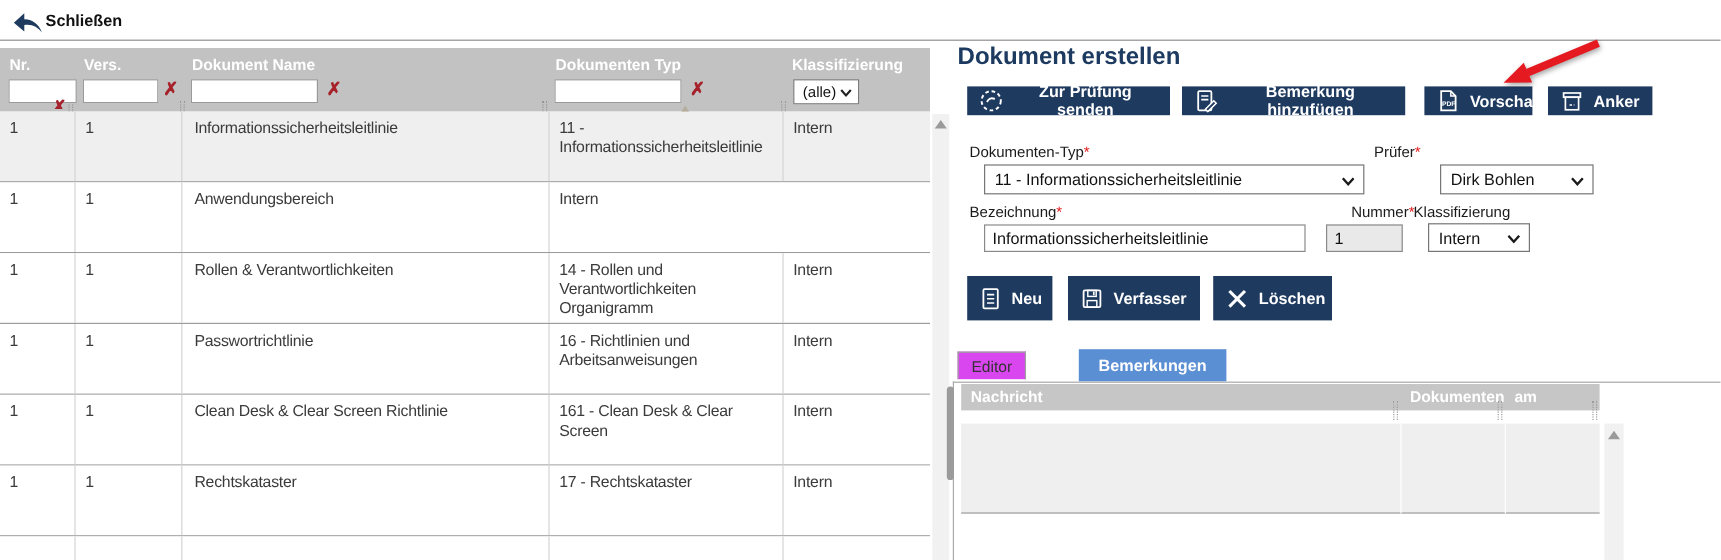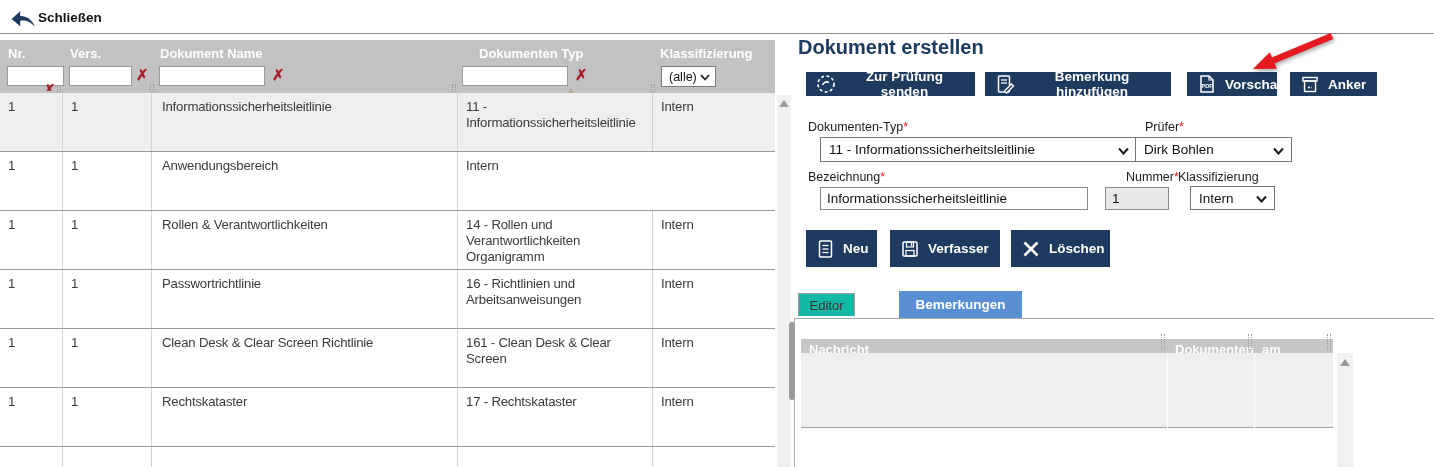--- a/index.html
+++ b/index.html
@@ -52,31 +52,31 @@
   .flabel { position:absolute; font-size:12.5px; color:#1a1a1a; }
   .req { color:#e01919; }
   .fsel { position:absolute; height:25px; background:#fff; border:1px solid #767676; display:flex; align-items:center;
           padding:0 22px 0 8px; font-size:13.5px; color:#111; cursor:pointer; }
   .fsel .chev { position:absolute; right:7px; top:50%; margin-top:-3px; }
   .finput { position:absolute; height:23px; border:1px solid #8a8a8a; background:#fff; padding:0 6px;
             font-family:"Liberation Sans",sans-serif; font-size:13.5px; color:#111; }
   .finput.disabled { background:#e9e9e9; }
 
   .tab { position:absolute; display:flex; align-items:center; justify-content:center; cursor:pointer; }
-  .tab.inactive { left:798px; top:293px; width:57px; height:23px; background:#14b8a6;
+  .tab.inactive { left:798px; top:293px; width:57px; height:23px; background:#d946ef;
                   border:1px solid #9e9e9e; border-bottom:none; font-size:13px; color:#333; }
   .tab.active { left:855px; top:291px; width:123px; height:27px; background:#5b8fd4;
                 color:#fff; font-weight:bold; font-size:13.5px;margin-left:44px; }
 
   .content-panel { position:absolute; left:794px; top:318px; width:640px; height:149px; background:#fff;
                    border-top:1px solid #a9a9a9; border-left:1px solid #a9a9a9; }
   .splitter { position:absolute; left:789px; top:322px; width:6px; height:78px; background:#9b9b9b;
               border-radius:3px; cursor:row-resize; z-index:6; }
 
-  .rt-header { position:absolute; left:801px; top:339px; width:532px; height:22px; background:#c6c6c6;
+  .rt-header { position:absolute; left:801px; top:320px; width:532px; height:22px; background:#c6c6c6;
                display:grid; grid-template-columns:366px 87px 79px; }
   .rt-hcell { font-size:13px; font-weight:bold; color:#fff; padding:3px 0 0 8px; }
   .rt-body { position:absolute; left:801px; top:353px; width:532px; height:75px; background:#efefef;
              border-bottom:1px solid #9e9e9e; }
   .rt-vline { position:absolute; top:0; width:1px; height:75px; background:#fdfdfd; }
   .rhandle2 { position:absolute; top:334px; height:16px; width:4px;
               border-left:1px dotted #9d9d9d; border-right:1px dotted #9d9d9d; cursor:col-resize; }
 
   .arrow-overlay { position:absolute; left:0; top:0; width:1434px; height:467px; pointer-events:none; z-index:40; }
 </style>
@@ -88,21 +88,21 @@
   <svg class="back-icon" viewBox="0 0 28 24">
     <path d="M27 22 C24 13, 16 9.5, 11 10 L 11 4.5 L 1.5 13 L 11 21 L 11 15 C 18 14, 23 16.5, 27 22 Z" fill="#1e3a5f"></path>
   </svg>
   <span class="close-label">Schließen</span>
   <div class="topbar-divider"></div>
 
   <div class="dt-header">
     <span class="dt-hlabel" style="left:8px">Nr.</span>
     <span class="dt-hlabel" style="left:70px">Vers.</span>
     <span class="dt-hlabel" style="left:160px">Dokument Name</span>
-    <span class="dt-hlabel" style="left:479px">Dokumenten Typ</span>
+    <span class="dt-hlabel" style="left:463px">Dokumenten Typ</span>
     <span class="dt-hlabel" style="left:660px">Klassifizierung</span>
     <span class="sort-asc"></span>
 
     <div class="rhandle" style="left:57px"></div>
     <div class="rhandle" style="left:150px"></div>
     <div class="rhandle" style="left:452px"></div>
     <div class="rhandle" style="left:651px"></div>
 
     <input class="dt-filter" style="left: 7px; width: 57px;">
     <input class="dt-filter" style="left: 69px; width: 63px;">
@@ -226,21 +226,21 @@
   <div class="fsel" style="left:820px;top:137px;width:317px">
     <span>11 - Informationssicherheitsleitlinie</span>
     <svg class="chev" width="11" height="8" viewBox="0 0 11 8">
       <polyline points="1,1.5 5.5,6.5 10,1.5" fill="none" stroke="#1a1a1a" stroke-width="2"></polyline>
     </svg>
   </div>
 
   <span class="flabel" style="left:1145px;top:120px">
     <span>Prüfer</span><span class="req">*</span>
   </span>
-  <div class="fsel" style="left:1135px;top:137px;width:157px">
+  <div class="fsel" style="left:1200px;top:137px;width:128px">
     <span>Dirk Bohlen</span>
     <svg class="chev" width="11" height="8" viewBox="0 0 11 8">
       <polyline points="1,1.5 5.5,6.5 10,1.5" fill="none" stroke="#1a1a1a" stroke-width="2"></polyline>
     </svg>
   </div>
 
   <span class="flabel" style="left:808px;top:170px">
     <span>Bezeichnung</span><span class="req">*</span>
   </span>
   <input class="finput" style="left: 820px; top: 187px; width: 268px;" value="Informationssicherheitsleitlinie">

